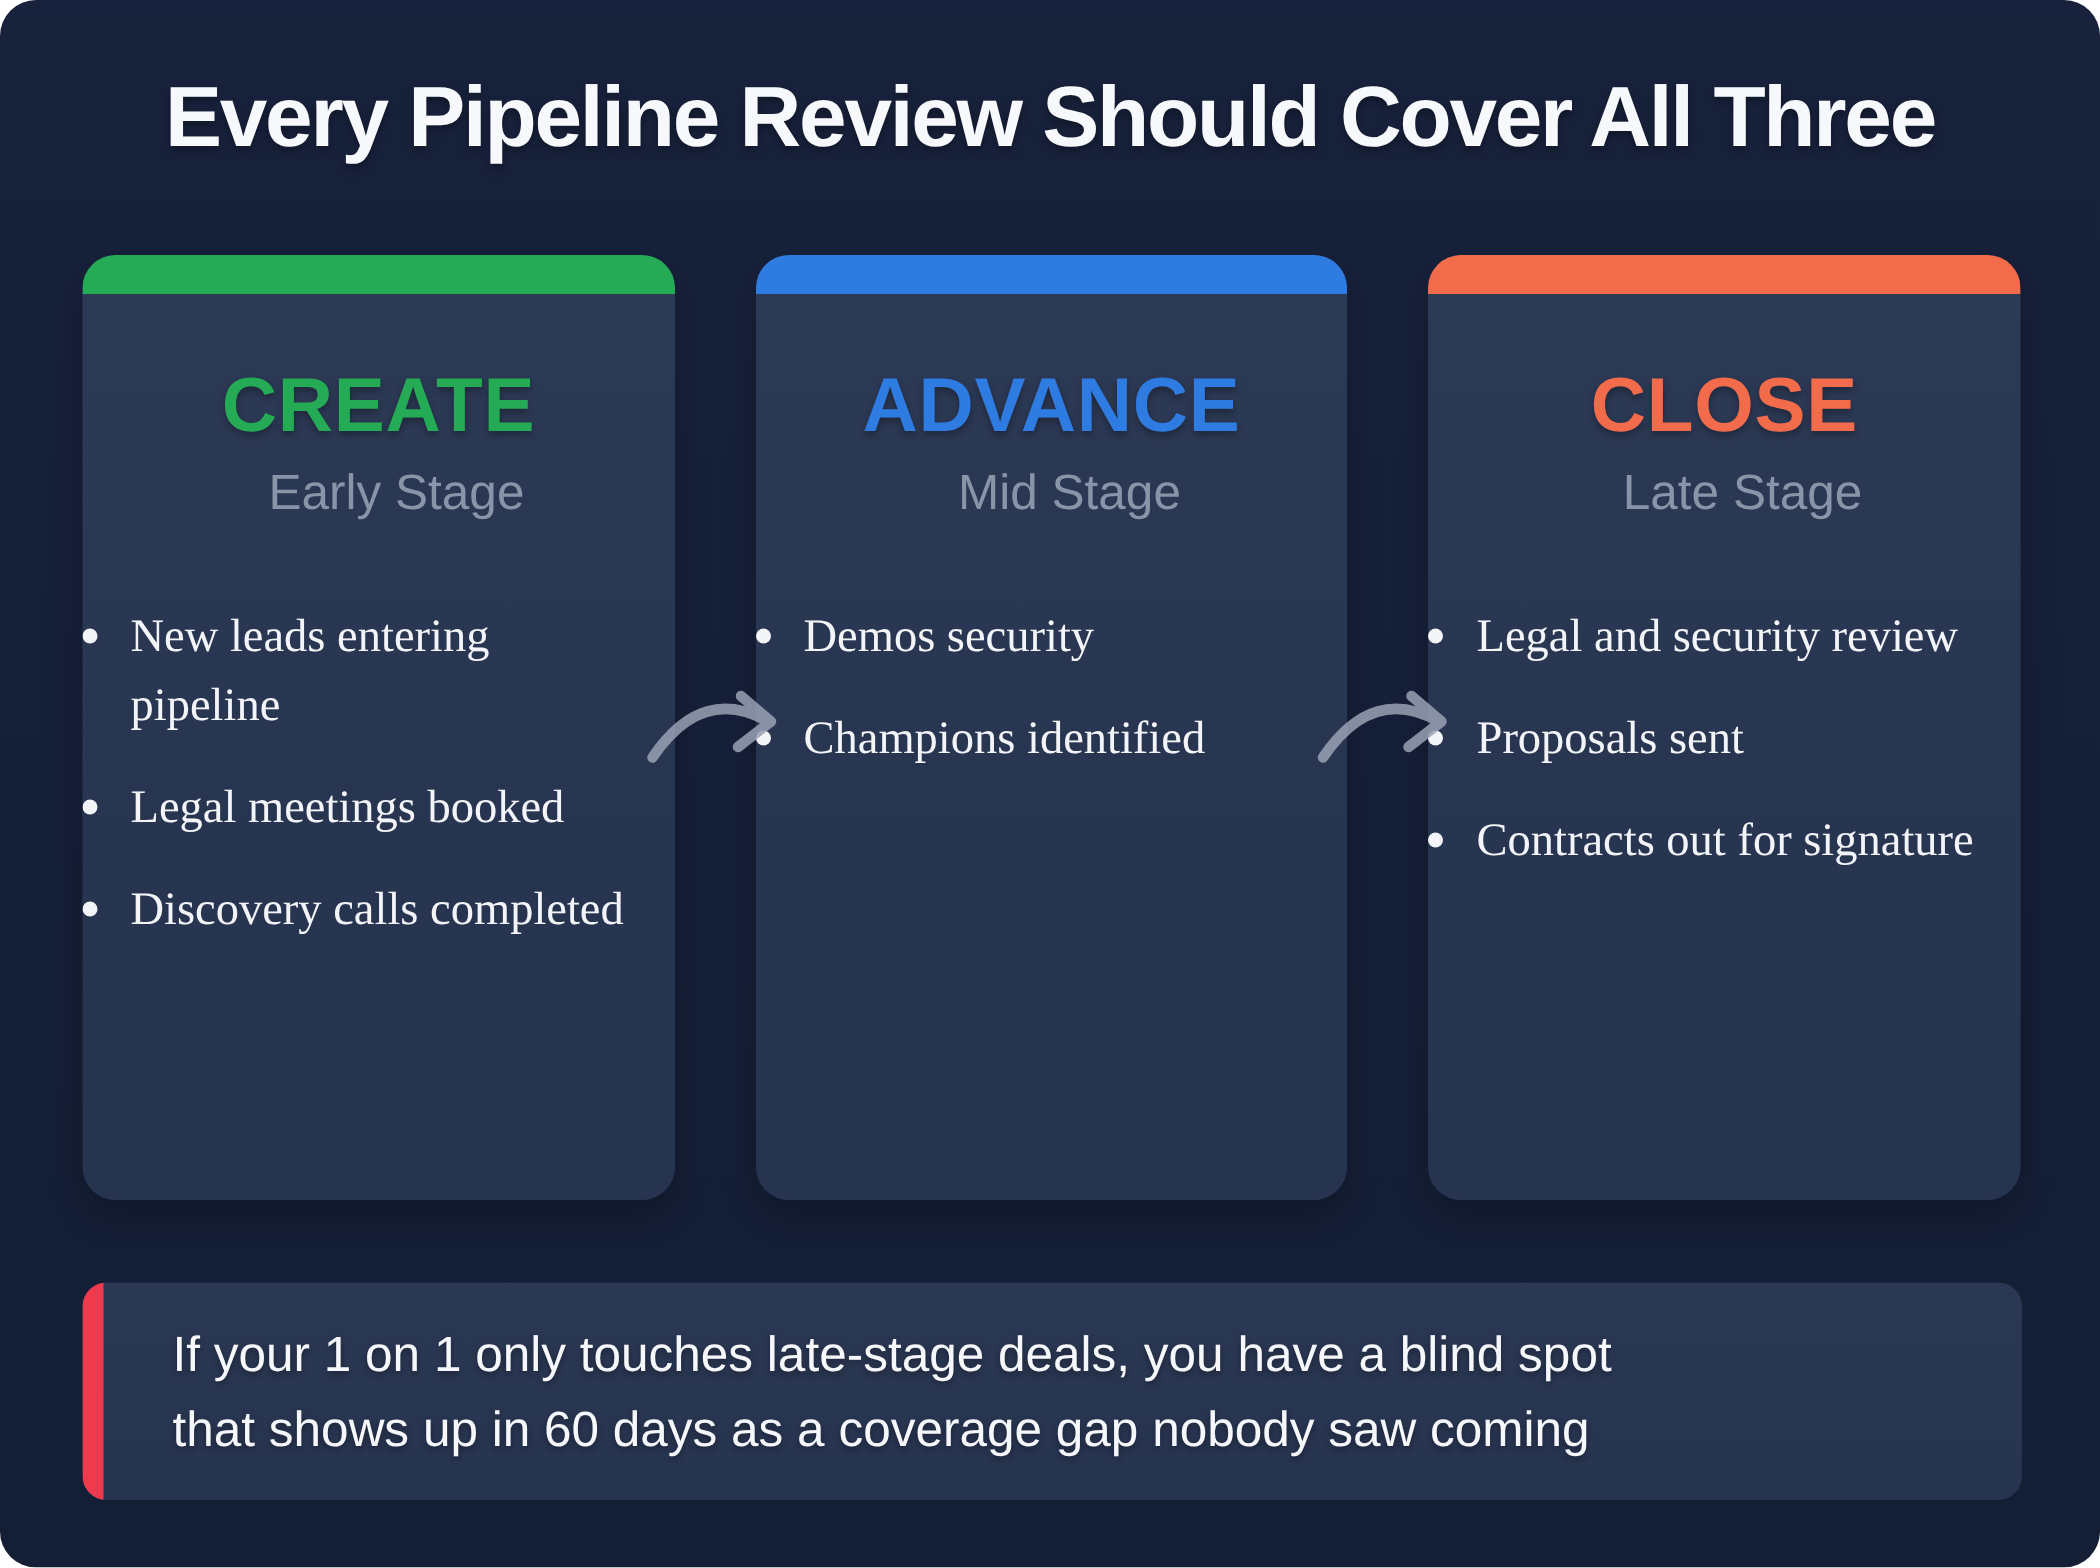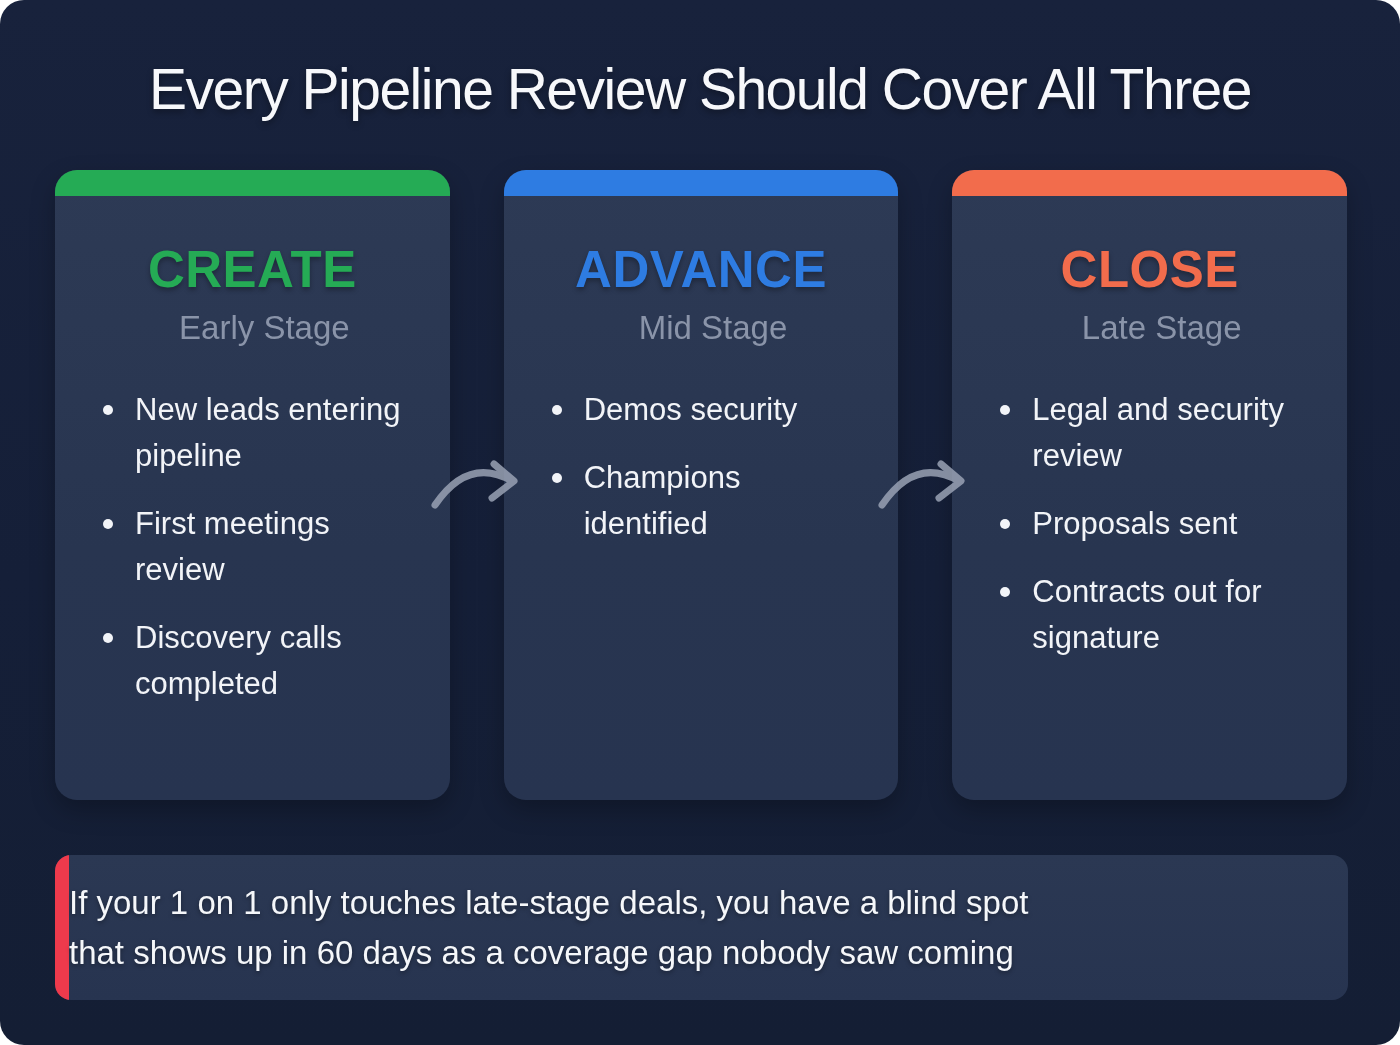--- a/index.html
+++ b/index.html
@@ -10,27 +10,27 @@
   .frame {
     position: relative;
     width: 1400px;
     height: 1045px;
     background: linear-gradient(180deg, #18223c 0%, #151f38 55%, #141e34 100%);
     border-radius: 24px;
     overflow: hidden;
   }
   .page-title {
     position: absolute;
-    top: 56px;
+    top: 45px;
     left: 0;
     width: 100%;
     text-align: center;
     color: #f7f8fb;
     font-size: 57px;
-    font-weight: normal;
+    font-weight: bold;
     letter-spacing: -1.5px;
     text-shadow: 0 3px 6px rgba(0,0,0,0.35);
   }
   .cards {
     position: absolute;
     left: 55px;
     top: 170px;
     width: 1292px;
     height: 630px;
     display: flex;
@@ -60,23 +60,23 @@
   }
   .card-subtitle {
     margin-top: 10px;
     text-align: center;
     font-size: 33px;
     color: #8a94a9;
     padding-left: 24px;
   }
   .card-list {
     list-style: none;
-    margin-top: 40px;
-    padding-left: 48px;
+    margin-top: 54px;
     padding-right: 30px;
+    font-family: Liberation Serif, serif;
   }
   .card-list li {
     position: relative;
     padding-left: 32px;
     color: #f2f4f8;
     font-size: 31px;
     line-height: 46px;
     margin-bottom: 22px;
   }
   .card-list li::before {
@@ -109,20 +109,21 @@
     border-radius: 16px;
     overflow: hidden;
     display: flex;
     align-items: center;
   }
   .callout-accent {
     flex: 0 0 14px;
     align-self: stretch;
   }
   .callout-text {
+    padding-left: 46px;
     color: #f5f7fa;
     font-size: 33px;
     line-height: 50px;
     text-shadow: 0 2px 4px rgba(0,0,0,0.35);
   }
   .callout-text span { display: block; }
 </style>
 </head>
 <body>
 
@@ -131,21 +132,21 @@
   <h1 class="page-title">Every Pipeline Review Should Cover All Three</h1>
 
   <div class="cards">
 
     <div class="card">
       <div class="accent-bar" style="background: rgb(37, 171, 85);"></div>
       <div class="card-heading" style="color: rgb(37, 171, 85);">CREATE</div>
       <div class="card-subtitle">Early Stage</div>
       <ul class="card-list">
         <li>New leads entering pipeline</li>
-        <li>First meetings review</li>
+        <li>Legal meetings booked</li>
         <li>Discovery calls completed</li>
       </ul>
     </div>
 
     <div class="card">
       <div class="accent-bar" style="background: rgb(46, 124, 226);"></div>
       <div class="card-heading" style="color: rgb(46, 124, 226);">ADVANCE</div>
       <div class="card-subtitle">Mid Stage</div>
       <ul class="card-list">
         <li>Demos security</li>

